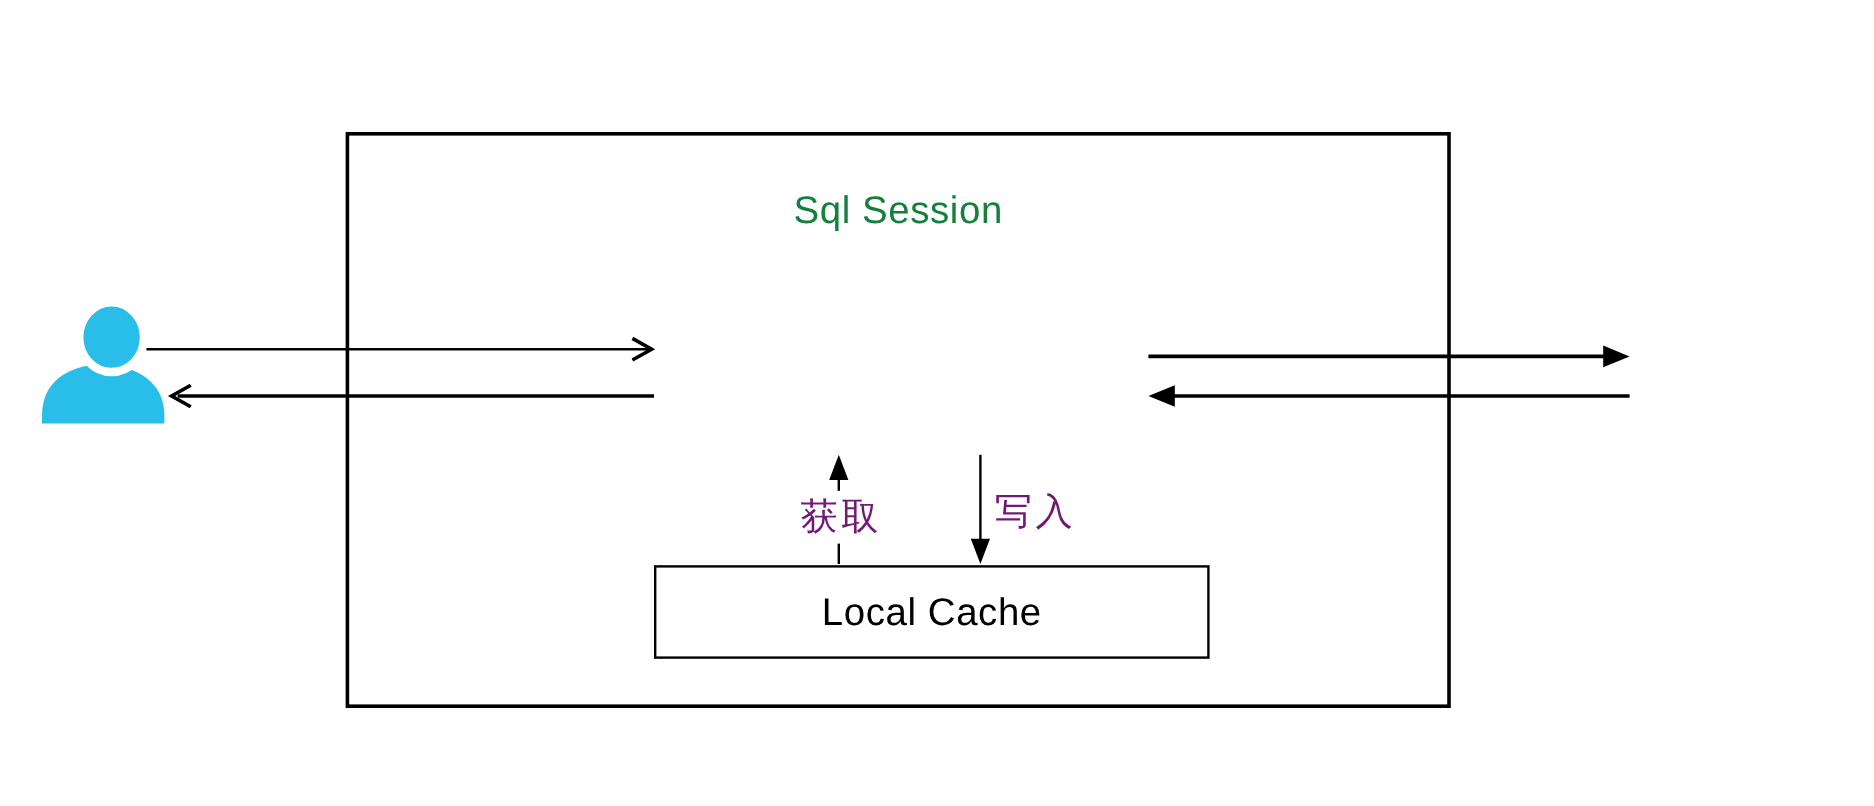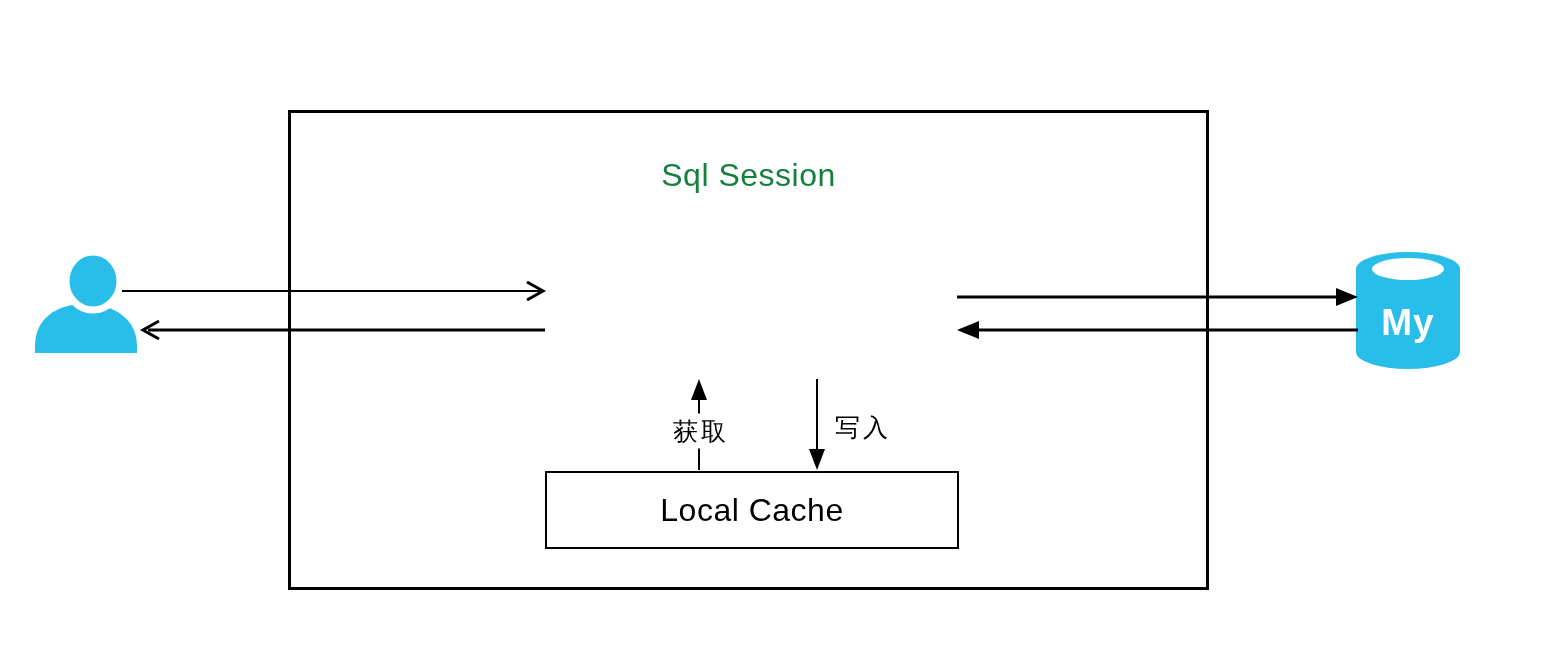--- a/index.html
+++ b/index.html
@@ -37,21 +37,21 @@
   }
   .executor-box {
     left: 545px; top: 226px;
     width: 412px; height: 152px;
     display: flex;
     align-items: center;
     justify-content: center;
   }
   .cache-box {
     left: 545px; top: 471px;
-    width: 414px; height: 78px;
+    width: 463px; height: 78px;
     border-width: 2px;
     display: flex;
     align-items: center;
     justify-content: center;
   }
   .node-label {
     font-size: 32px;
     color: #000000;
     letter-spacing: 0.5px;
   }
@@ -63,22 +63,22 @@
   }
   .icon-wrap {
     position: absolute;
   }
   .user-icon-wrap { left: 33px; top: 252px; width: 106px; height: 102px; }
   .mysql-icon-wrap { left: 1356px; top: 251px; width: 104px; height: 120px; }
   .edge-label {
     position: absolute;
     transform: translate(-50%, -50%);
     background: #ffffff;
-    font-size: 25px;
-    color: #000000;
+    font-size: 31px;
+    color: #701a75;
     letter-spacing: 3px;
     padding: 1px 2px;
     white-space: nowrap;
     z-index: 3;
   }
   .lbl-fetch { left: 701px; top: 431px; }
   .lbl-write { left: 863px; top: 427px; }
   .mysql-text {
     font-family: "Liberation Sans", sans-serif;
     font-weight: bold;
@@ -100,27 +100,20 @@
     <span class="node-label">Local Cache</span>
   </div>
 
   <div class="icon-wrap user-icon-wrap">
     <svg width="106" height="102" viewBox="0 0 106 102">
       <path d="M 2,101 L 2,94 C 2,67 23,52 52,52 C 81,52 104,67 104,94 L 104,101 Z" fill="#29BEEA"></path>
       <ellipse cx="60" cy="29" rx="27" ry="29" fill="#29BEEA" stroke="#ffffff" stroke-width="7"></ellipse>
     </svg>
   </div>
 
-  <div class="icon-wrap mysql-icon-wrap">
-    <svg width="104" height="120" viewBox="0 0 104 120">
-      <path d="M 0,18 A 52,17 0 0 1 104,18 L 104,101 A 52,17 0 0 1 0,101 Z" fill="#29BEEA"></path>
-      <ellipse cx="52" cy="18" rx="36" ry="11" fill="#ffffff"></ellipse>
-      <text x="52" y="84" text-anchor="middle" fill="#ffffff" class="mysql-text">My</text>
-    </svg>
-  </div>
 
   <svg class="edge-layer" width="1562" height="672" viewBox="0 0 1562 672">
 
     <g>
       <line x1="122" y1="291" x2="540" y2="291" stroke="#000000" stroke-width="2"></line>
       <polyline points="527,282 543,291 527,300" fill="none" stroke="#000000" stroke-width="3"></polyline>
     </g>
 
     <g>
       <line x1="545" y1="330" x2="148" y2="330" stroke="#000000" stroke-width="3"></line>

